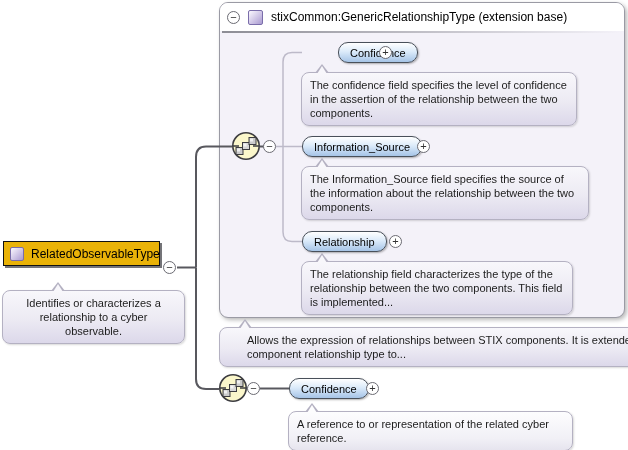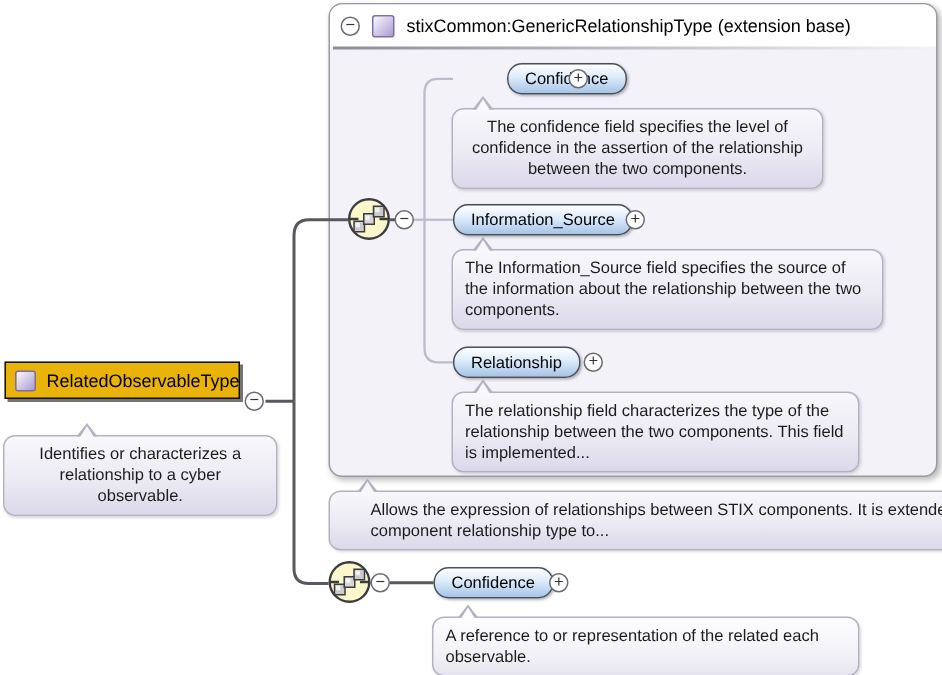--- a/index.html
+++ b/index.html
@@ -131,21 +131,21 @@
       </g>
       <rect x="6" y="17.5" width="3" height="3" fill="#f0f0f0" stroke="none"></rect>
       <rect x="12.5" y="12.5" width="3" height="3" fill="#f4f4f4" stroke="none"></rect>
       <rect x="19" y="7.5" width="3" height="3" fill="#f0f0f0" stroke="none"></rect>
     </svg>
   </div>
   <span class="toggle" style="left:263px; top:140px;">−</span>
 
   <div class="pill" style="left:310px; top:42px;margin-left:28px;">Confidence</div>
   <span class="toggle" style="left:379px; top:46px;">+</span>
-  <div class="anno" style="left:301px; top:72px; width:248px;text-align:center; --tl:13px;">The confidence field specifies the level of confidence in the assertion of the relationship between the two components.</div>
+  <div class="anno" style="left:301px; top:72px; width:276px; --tl:13px;">The confidence field specifies the level of confidence in the assertion of the relationship between the two components.</div>
 
   <div class="pill" style="left:302px; top:136px;">Information_Source</div>
   <span class="toggle" style="left:417px; top:140px;">+</span>
   <div class="anno" style="left:301px; top:166px; width:288px; --tl:13px;">The Information_Source field specifies the source of the information about the relationship between the two components.</div>
 
   <div class="pill" style="left:302px; top:231px;">Relationship</div>
   <span class="toggle" style="left:389px; top:235px;">+</span>
   <div class="anno" style="left:301px; top:261px; width:272px; --tl:13px;">The relationship field characterizes the type of the relationship between the two components. This field is implemented...</div>
 
   <div class="rootbox">
@@ -169,15 +169,15 @@
       </g>
       <rect x="6" y="17.5" width="3" height="3" fill="#f0f0f0" stroke="none"></rect>
       <rect x="12.5" y="12.5" width="3" height="3" fill="#f4f4f4" stroke="none"></rect>
       <rect x="19" y="7.5" width="3" height="3" fill="#f0f0f0" stroke="none"></rect>
     </svg>
   </div>
   <span class="toggle" style="left:247px; top:382px;">−</span>
 
   <div class="pill" style="left:289px; top:378px;">Confidence</div>
   <span class="toggle" style="left:366px; top:382px;">+</span>
-  <div class="anno anno-light" style="left:288px; top:411px; width:285px; --tl:16px;">A reference to or representation of the related each observable.</div>
+  <div class="anno anno-light" style="left:288px; top:411px; width:285px; --tl:16px;">A reference to or representation of the related cyber reference.</div>
 
 </div>
 
 </body></html>

